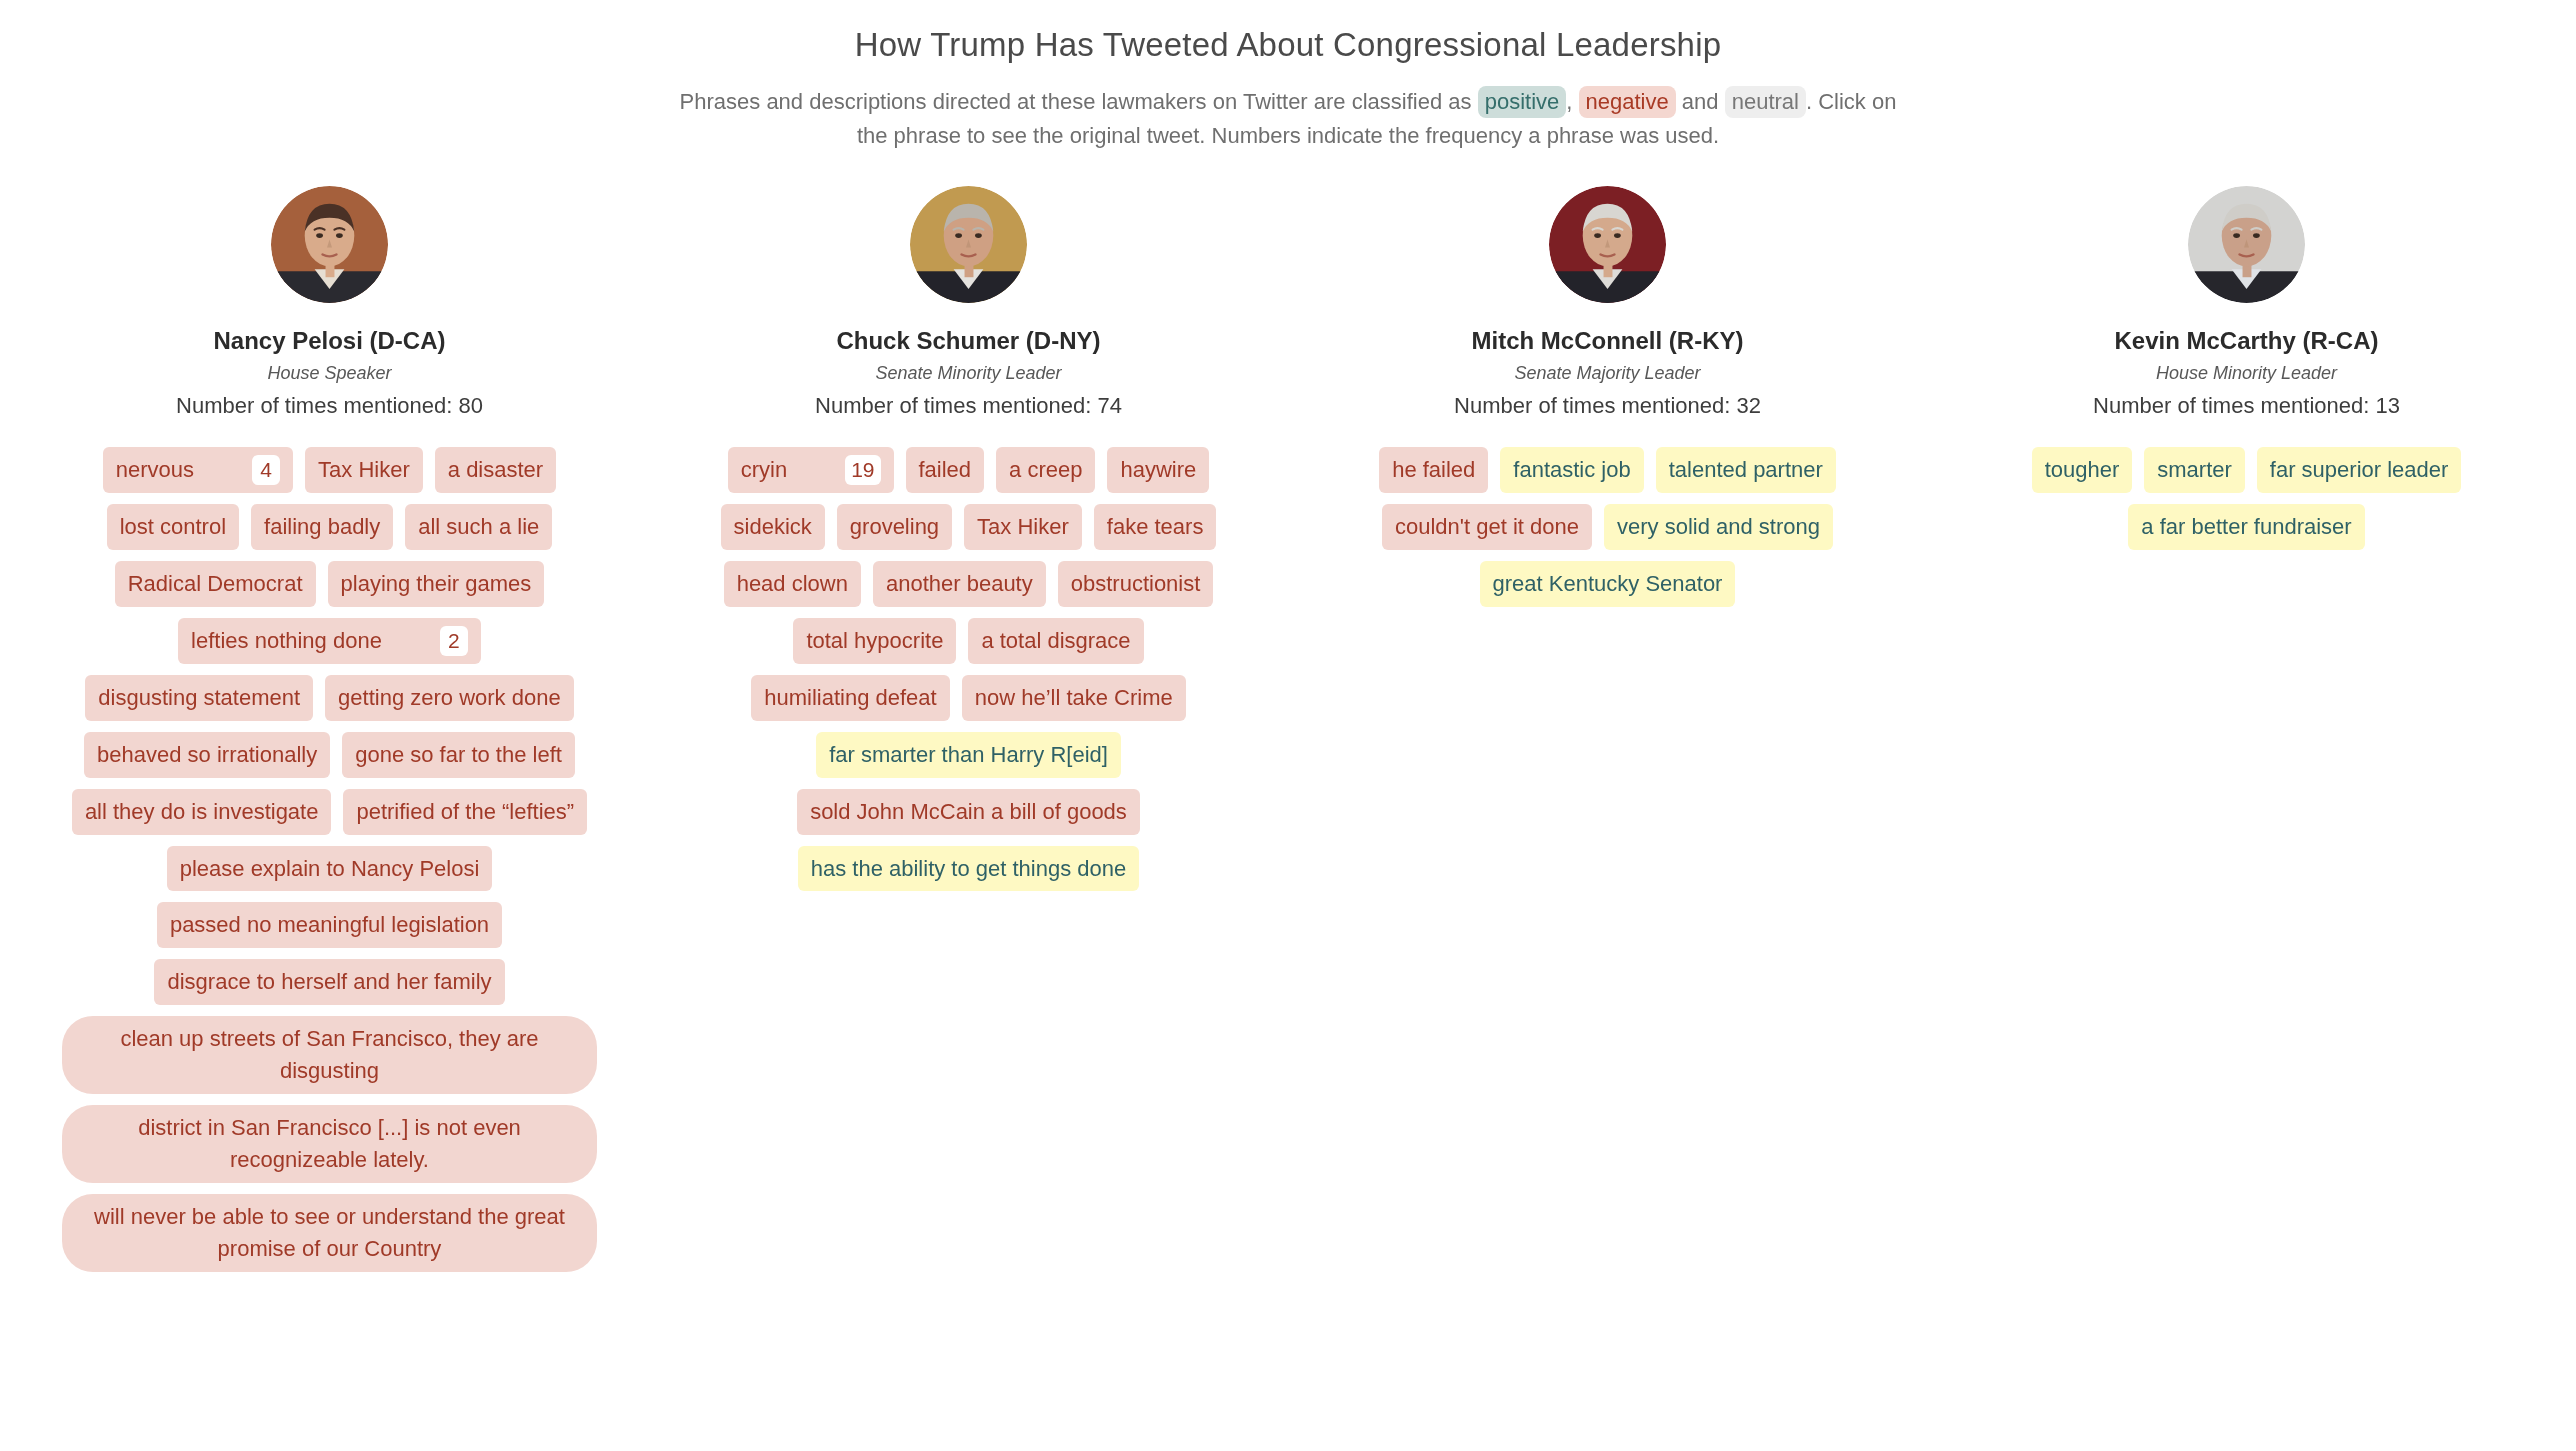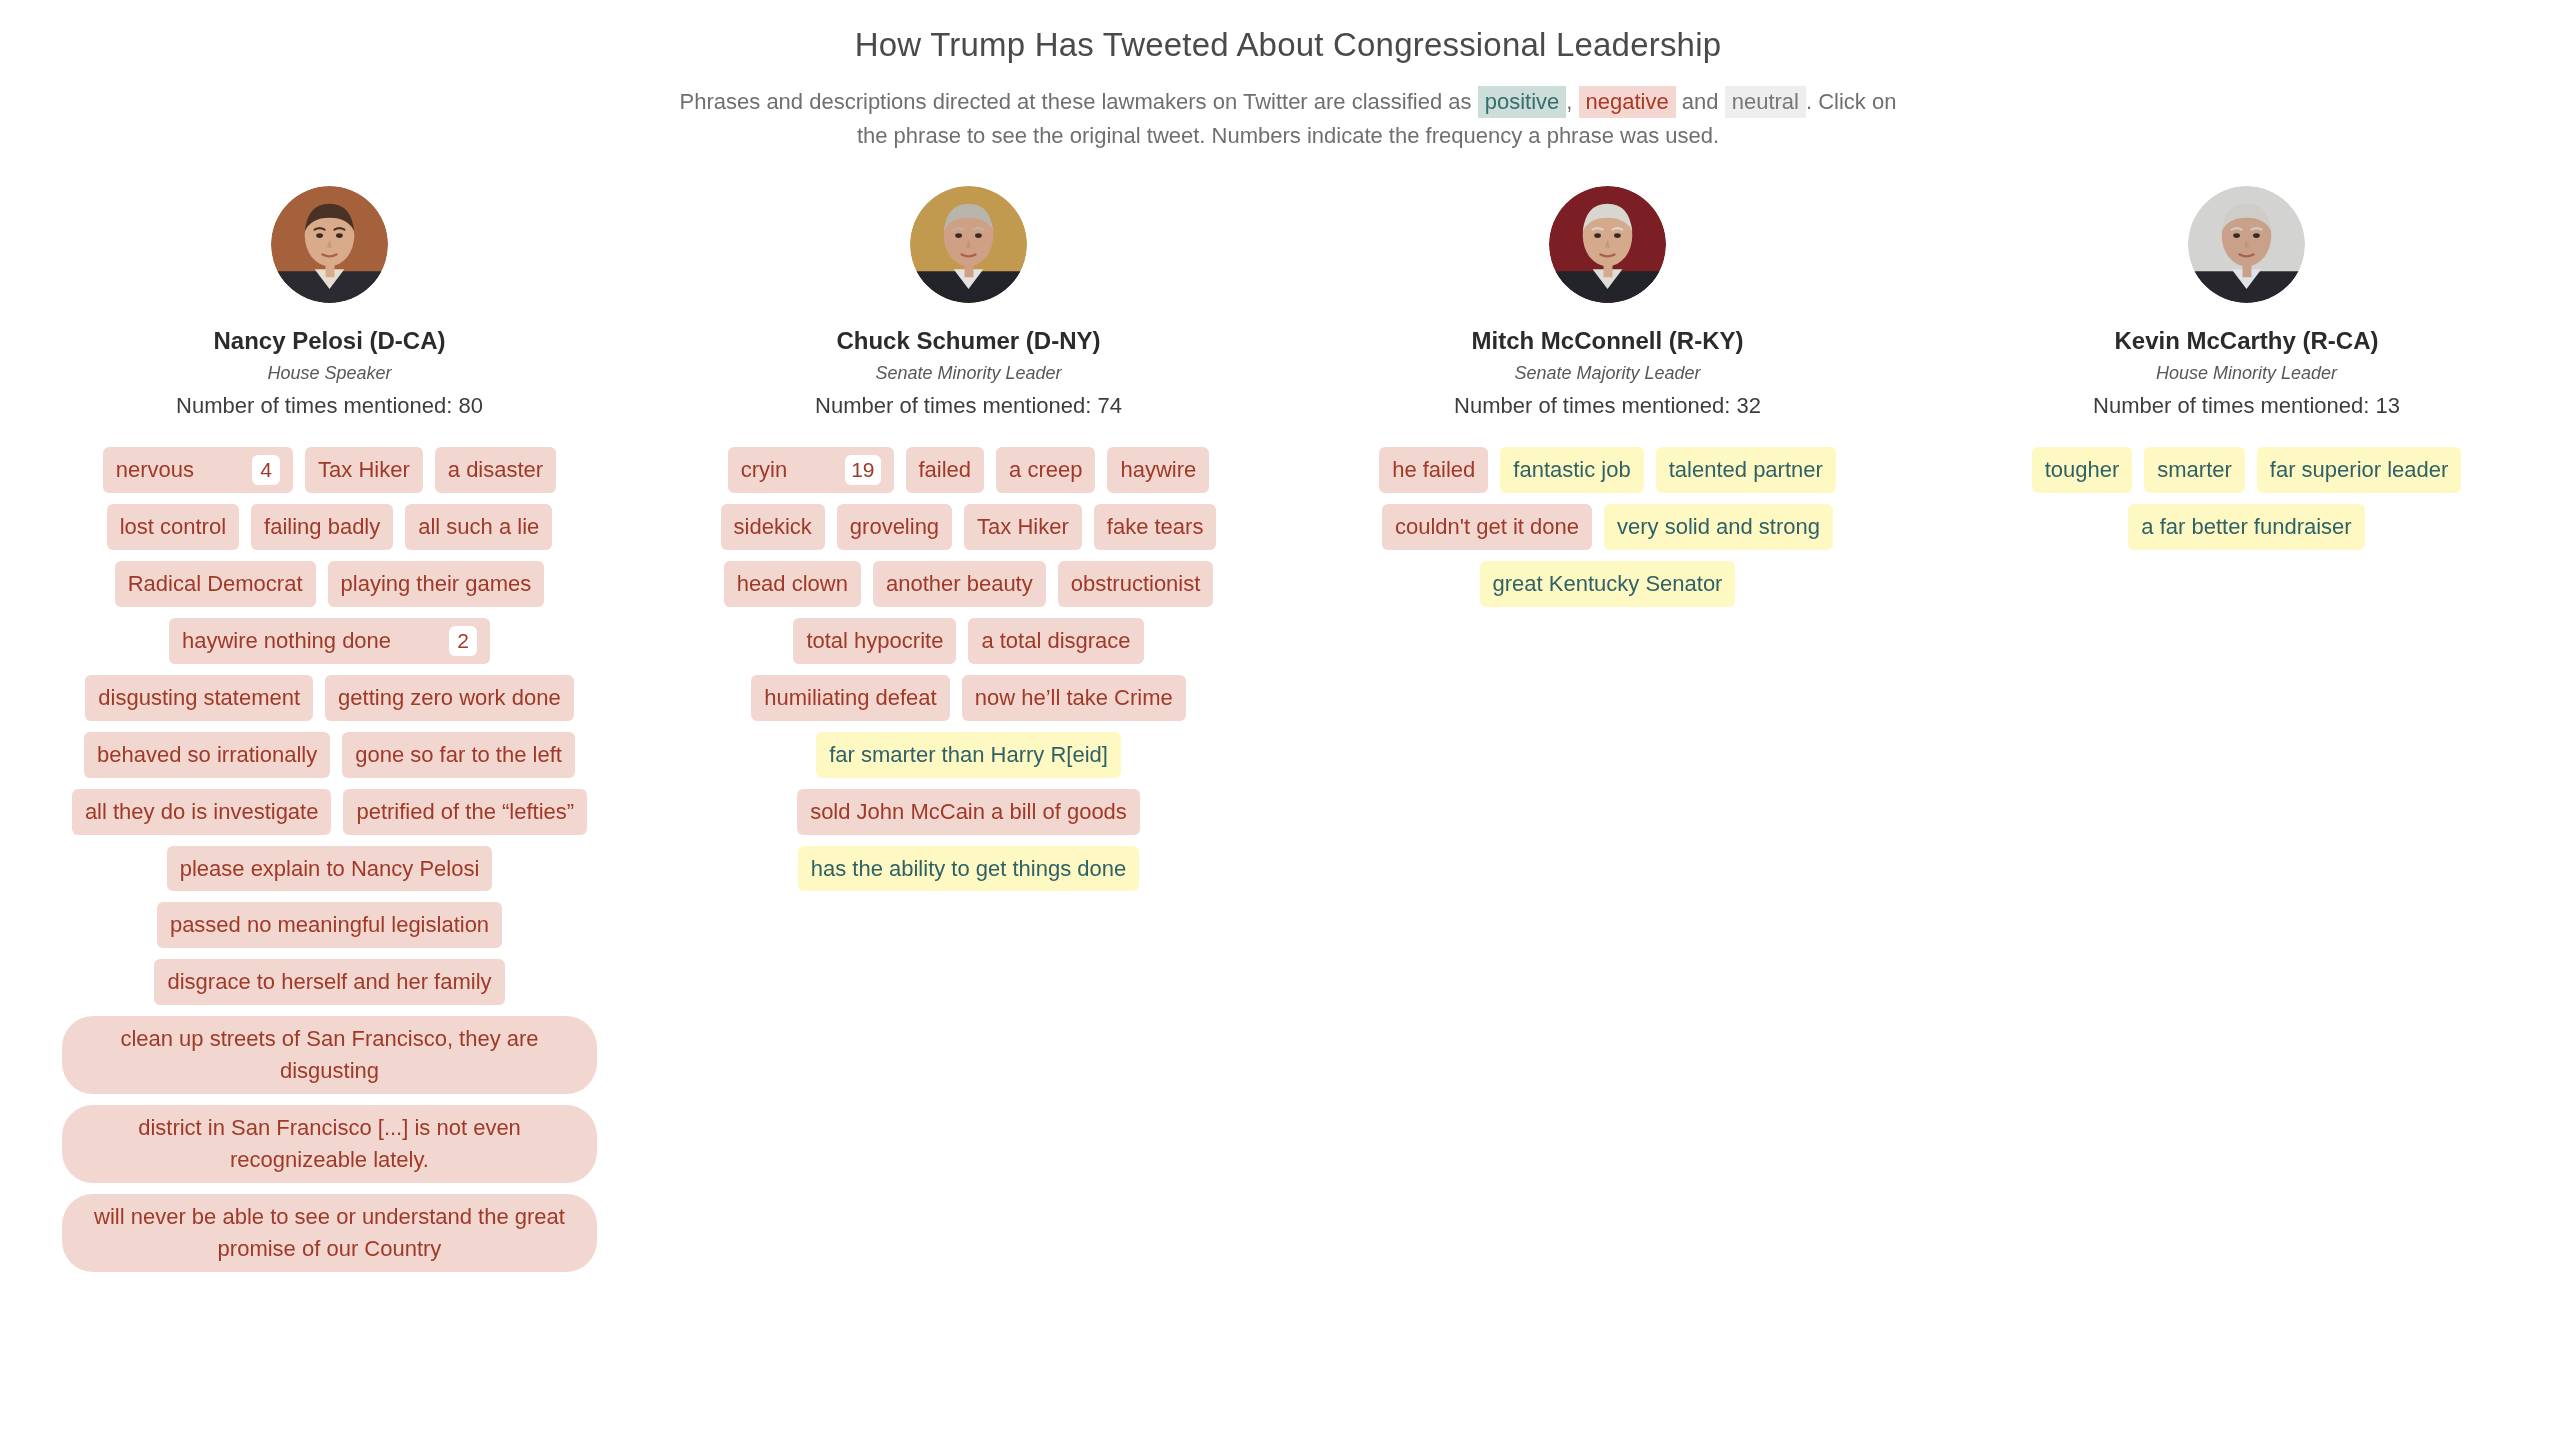--- a/index.html
+++ b/index.html
@@ -38,21 +38,21 @@
     width: 1233px;
     margin: 0 auto;
     font-size: 22px;
     line-height: 1.52;
     color: #6f6f6f;
     text-align: center;
   }
   .chip {
     display: inline-block;
     padding: 2px 7px;
-    border-radius: 0;
+    border-radius: 8px;
     line-height: 1.25;
   }
   .chip.pos { background: #cdddda; color: #356e6b; }
   .chip.neg { background: #f4d7d0; color: #a83a25; }
   .chip.neu { background: #eeeeee; color: #777777; }
 
   
   .columns {
     display: flex;
     width: 2576px;
@@ -206,21 +206,21 @@
           <span class="tag neg">
             <span>all such a lie</span>
           </span>
           <span class="tag neg">
             <span>Radical Democrat</span>
           </span>
           <span class="tag neg">
             <span>playing their games</span>
           </span>
           <span class="tag neg">
-            <span>haywire nothing done</span>
+            <span>lefties nothing done</span>
             <span class="badge">2</span>
           </span>
           <span class="tag neg">
             <span>disgusting statement</span>
           </span>
           <span class="tag neg">
             <span>getting zero work done</span>
           </span>
           <span class="tag neg">
             <span>behaved so irrationally</span>

